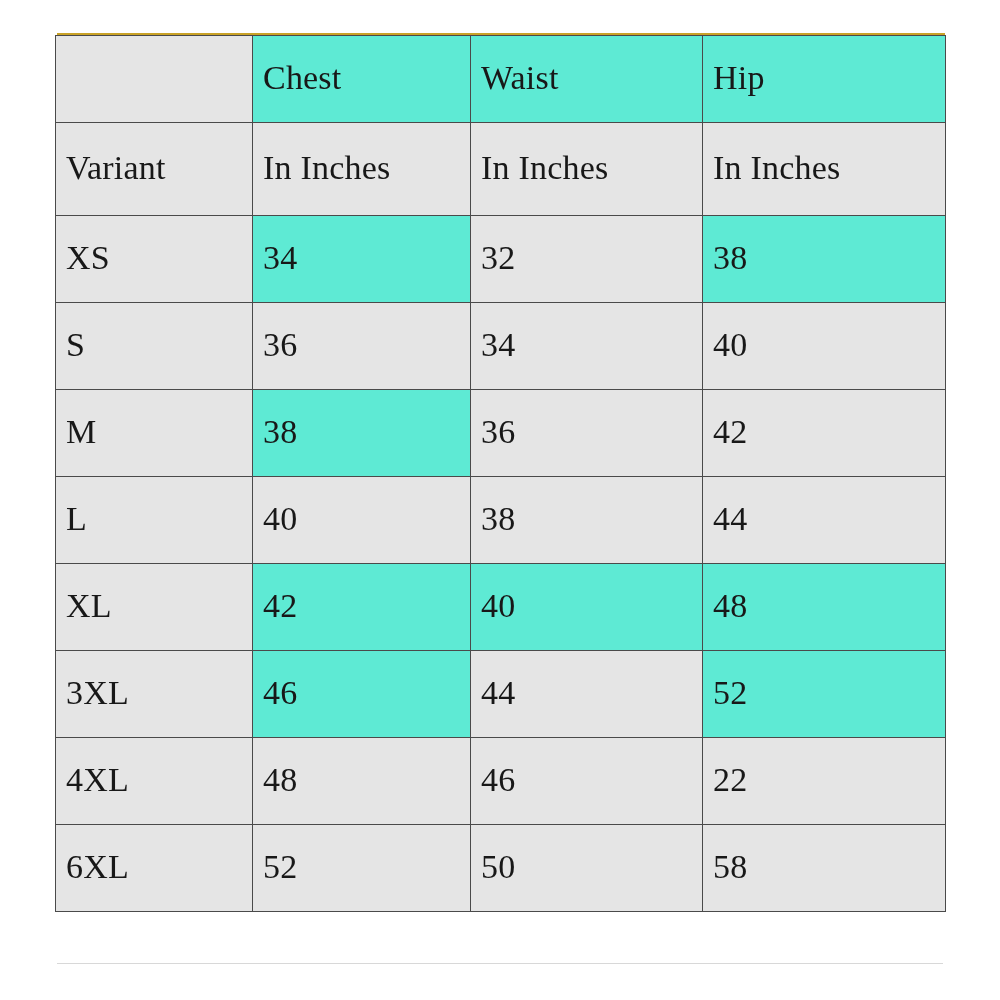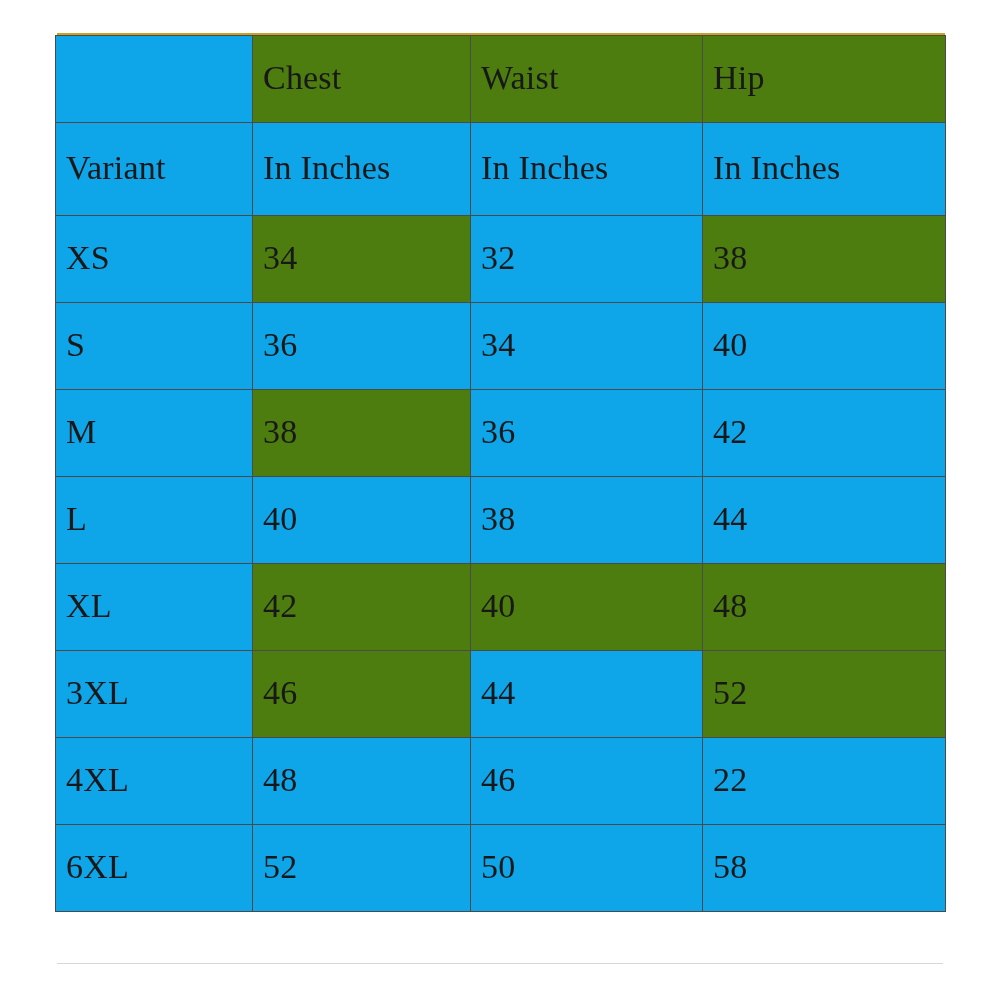--- a/index.html
+++ b/index.html
@@ -41,22 +41,22 @@
     letter-spacing: 0.2px;
     white-space: nowrap;
   }
   
   col.c0 { width: 197px; }
   col.c1 { width: 218px; }
   col.c2 { width: 232px; }
   col.c3 { width: 243px; }
 
   
-  td.peach { background: #0ea5e9; }
-  td.white { background: #4d7c0f; }
+  td.peach { background: #e5e5e5; }
+  td.white { background: #5eead4; }
 
   
   tr.hdr-top td { height: 72px; }
   tr.hdr-units td { height: 78px; }
   tr.data td { height: 72px; font-family: Liberation Serif, serif; }
 
   
   #top-rule {
     position: absolute;
     left: 57px;

